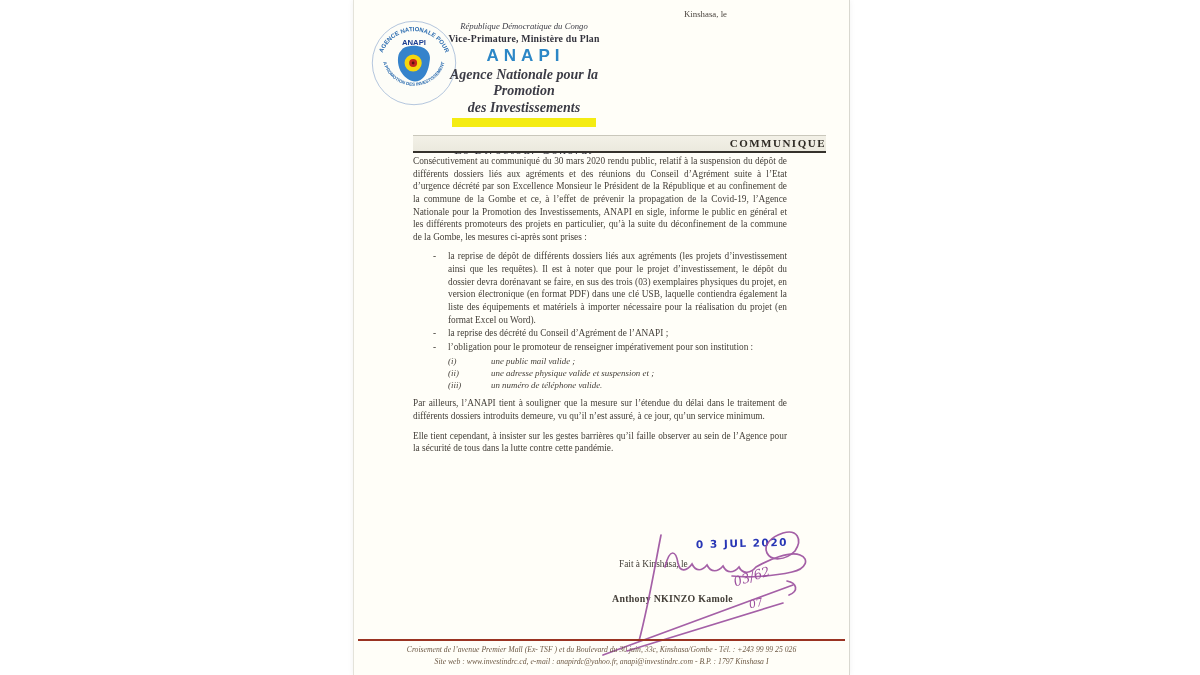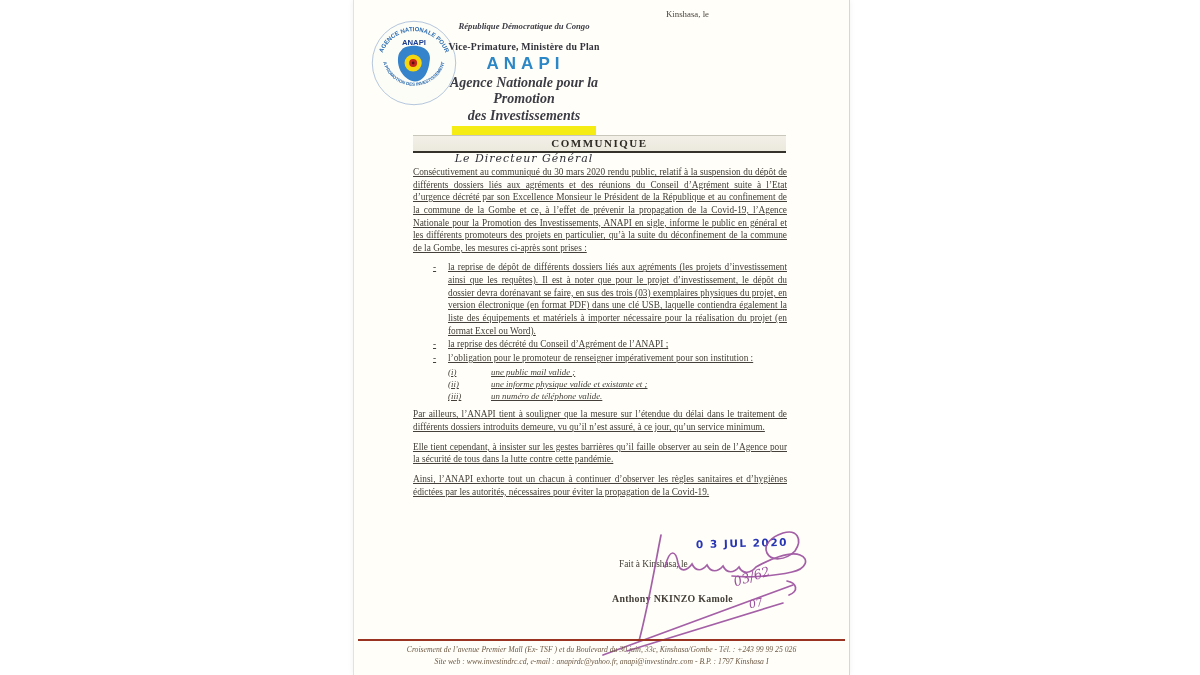--- a/index.html
+++ b/index.html
@@ -9,38 +9,38 @@
   }
   html,body{margin:0;padding:0;}
   body{width:1200px;height:675px;background:#ffffff;overflow:hidden;position:relative;
        font-family:"Liberation Serif",serif;color:var(--ink);}
   .page{position:absolute;left:353px;top:0;width:495px;height:675px;background:#fffef8;
         border-left:1px solid #e4e3da;border-right:1px solid #d9d8d0;
         box-shadow:0 0 6px rgba(0,0,0,0.06);}
   
   .logo{position:absolute;left:17px;top:20px;width:86px;height:86px;}
   .lh-block{position:absolute;left:86px;top:21px;width:168px;text-align:center;line-height:1.18;}
-  .lh-l1{font-size:8.7px;font-weight:bold;font-style:italic;color:#3c3c46;}
-  .lh-l2{font-size:9.8px;font-weight:bold;color:#33333d;letter-spacing:.2px;margin-top:10px;}
+  .lh-l1{font-size:8.7px;font-weight:normal;font-style:italic;color:#3c3c46;}
+  .lh-l2{font-size:9.8px;font-weight:bold;color:#33333d;letter-spacing:.2px;margin-top:2px;}
   .lh-acronym{font-family:"Liberation Sans",sans-serif;font-size:17px;font-weight:bold;
               color:var(--anapi-blue);letter-spacing:5px;margin:1px 0 1px 3px;}
   .lh-l3{font-size:14px;font-weight:bold;font-style:italic;color:#3c3c46;}
   .yellow-bar{height:9px;background:var(--highlight-yellow);margin:2px 12px 3px 12px;}
   .lh-role{font-family:"DejaVu Serif",serif;font-style:italic;font-size:11px;color:#2e2e38;
            letter-spacing:1px;margin-top:18px;}
-  .dateline{position:absolute;left:312px;top:9px;font-size:8.8px;color:#4c4640;}
+  .dateline{position:absolute;left:330px;top:9px;font-size:8.8px;color:#4c4640;}
   
-  .title-bar{position:absolute;left:59px;top:135px;width:373px;height:15px;
+  .title-bar{position:absolute;left:59px;top:135px;width:413px;height:15px;
              background:linear-gradient(#f3f1e7,#ebe9de);
              border-top:1px solid #c9c7bb;border-bottom:2px solid #35322c;
-             text-align:center;font-weight:bold;font-size:11px;letter-spacing:1.5px;
+             text-align:right;font-weight:bold;font-size:11px;letter-spacing:1.5px;
              line-height:15px;color:#2e2a24;}
   
-  .body{position:absolute;left:59px;top:166px;width:374px;font-size:9.3px;line-height:1.36;
-        text-align:justify;text-decoration:underline;}
+  .body{position:absolute;left:59px;top:155px;width:374px;font-size:9.3px;line-height:1.36;
+        text-align:justify;}
   .body p{margin:0 0 7px 0;}
   .bullet{display:flex;padding-left:20px;margin-bottom:1px;}
   .dash{width:15px;flex:none;}
   .btxt{flex:1;}
   .sub{display:flex;padding-left:35px;font-style:italic;font-size:8.9px;line-height:1.38;}
   .rn{width:43px;flex:none;}
   .gap{height:6px;}
   
   .sig{position:absolute;left:59px;top:531px;width:374px;height:112px;}
   .stamp{position:absolute;left:283px;top:6px;font-family:"DejaVu Sans",sans-serif;
@@ -111,31 +111,30 @@
       <span class="dash">-</span>
       <span class="btxt">l’obligation pour le promoteur de renseigner impérativement pour son institution :</span>
     </div>
 
     <div class="sub">
       <span class="rn">(i)</span>
       <span>une public mail valide ;</span>
     </div>
     <div class="sub">
       <span class="rn">(ii)</span>
-      <span>une informe physique valide et existante et ;</span>
+      <span>une adresse physique valide et suspension et ;</span>
     </div>
     <div class="sub">
       <span class="rn">(iii)</span>
       <span>un numéro de téléphone valide.</span>
     </div>
 
     <div class="gap"></div>
     <p>Par ailleurs, l’ANAPI tient à souligner que la mesure sur l’étendue du délai dans le traitement de différents dossiers introduits demeure, vu qu’il n’est assuré, à ce jour, qu’un service minimum.</p>
     <p>Elle tient cependant, à insister sur les gestes barrières qu’il faille observer au sein de l’Agence pour la sécurité de tous dans la lutte contre cette pandémie.</p>
-    <p>Ainsi, l’ANAPI exhorte tout un chacun à continuer d’observer les règles sanitaires et d’hygiènes édictées par les autorités, nécessaires pour éviter la propagation de la Covid-19.</p>
   </div>
 
   <div class="sig">
     <div class="stamp">0 3 JUL 2020</div>
     <div class="fait">Fait à Kinshasa, le</div>
     <div class="sig-name">Anthony NKINZO Kamole</div>
     <div class="hand1">03/62</div>
     <div class="hand2">07</div>
     <svg class="sigsvg" viewBox="0 0 260 140">
       <g fill="none" stroke="#9b4f9e" stroke-width="1.7" stroke-linecap="round" opacity="0.9">

